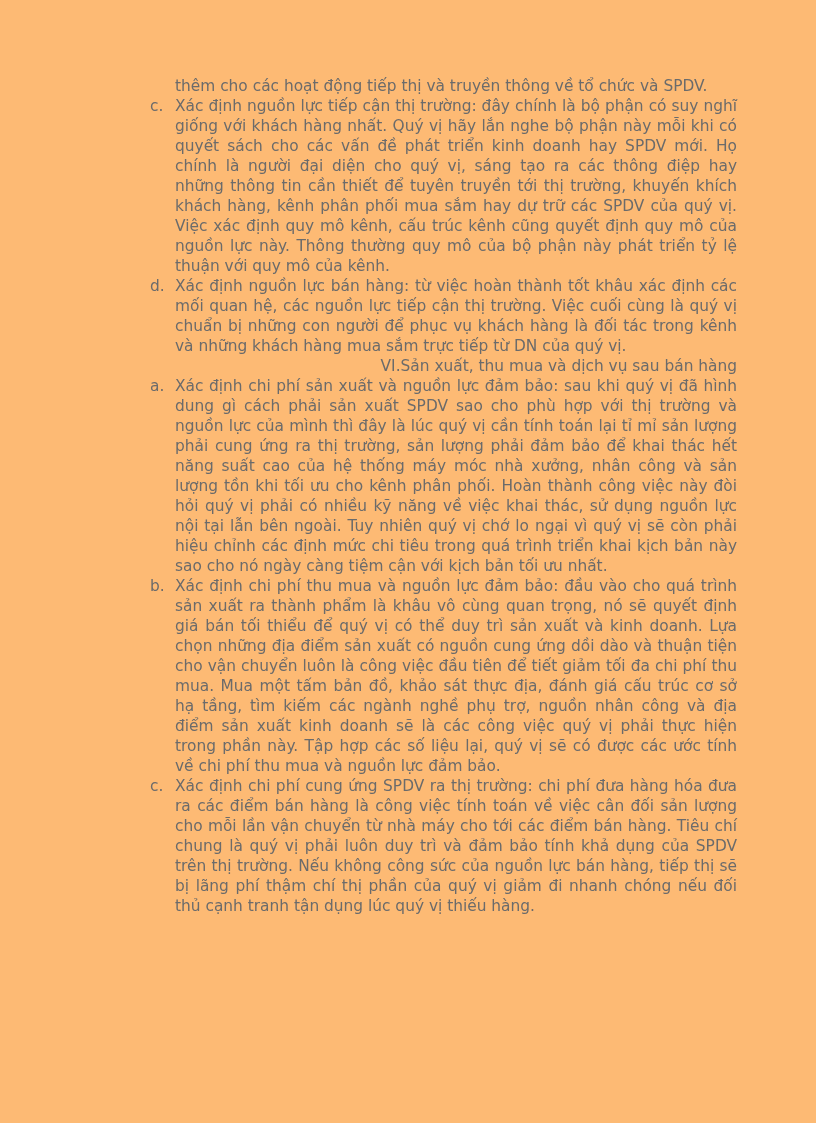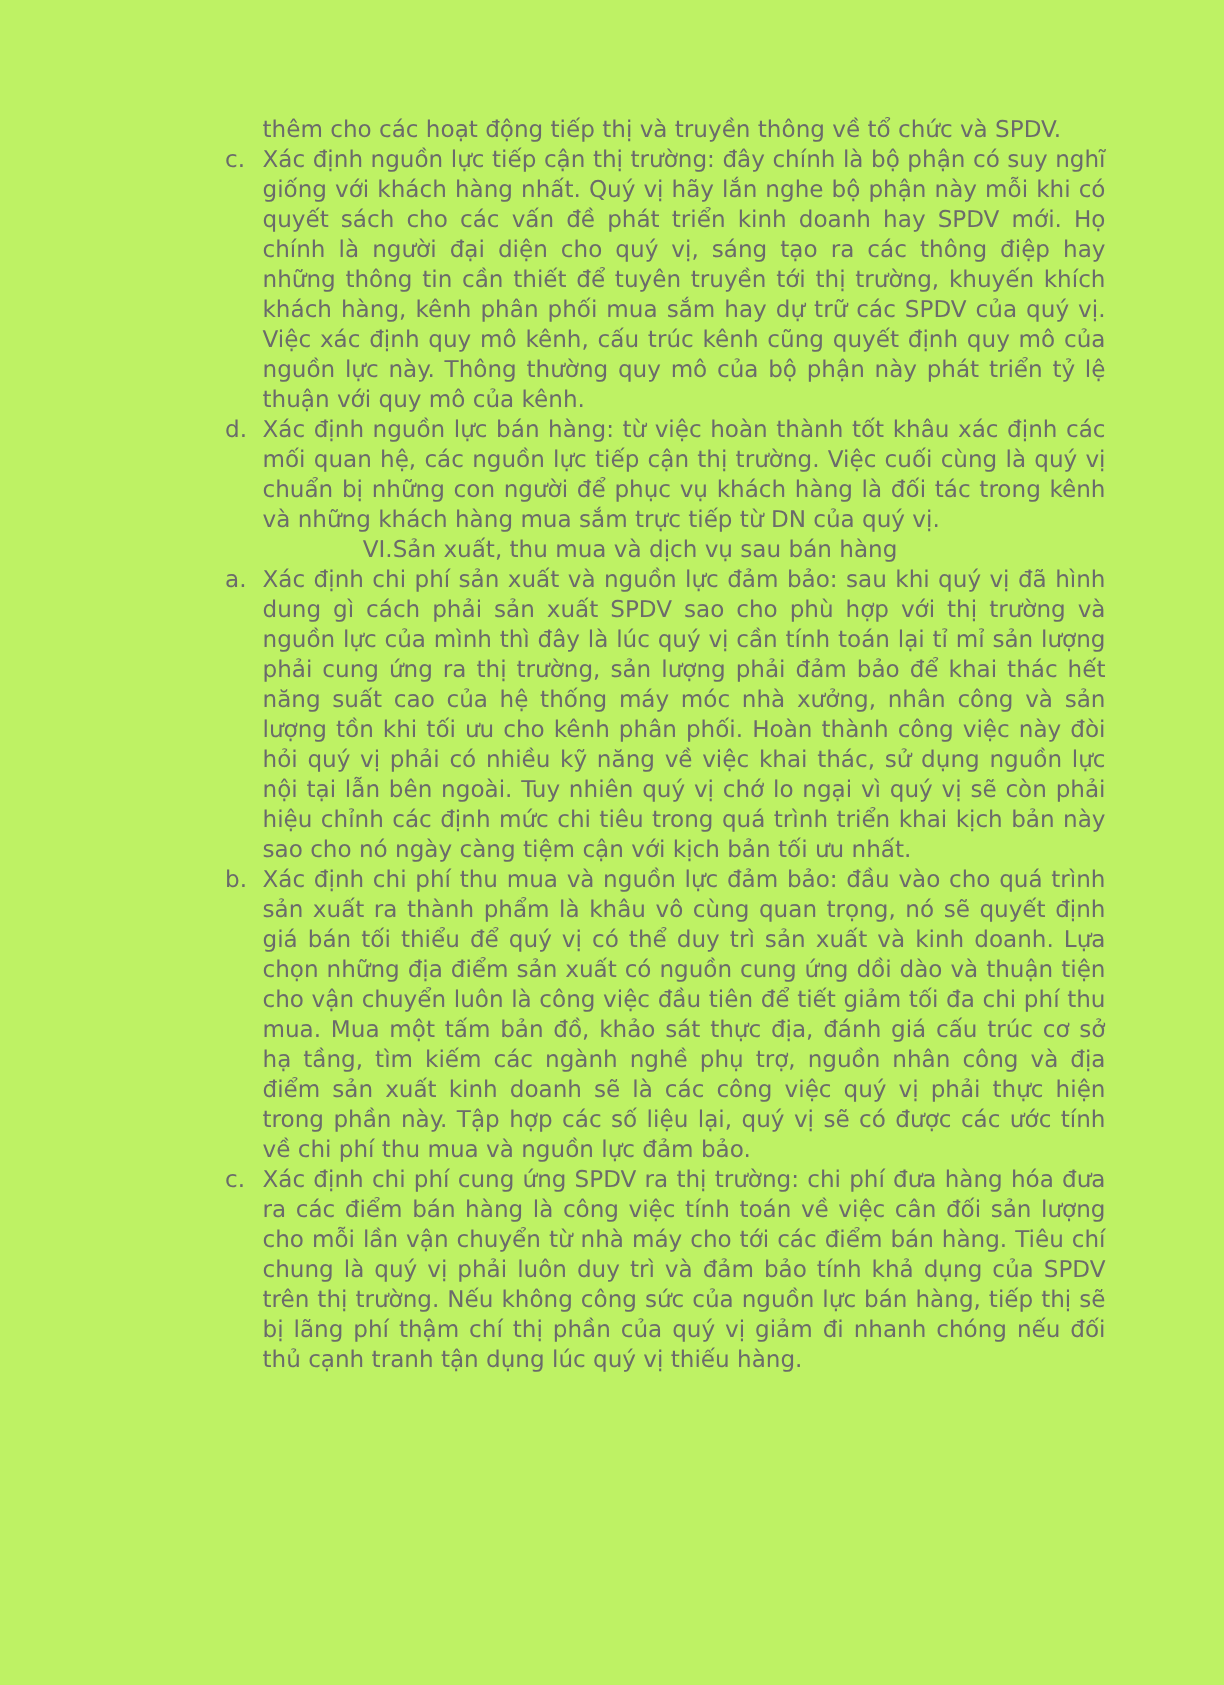--- a/index.html
+++ b/index.html
@@ -4,21 +4,21 @@
 <style>
   html, body {
     margin: 0;
     padding: 0;
     background: #ffffff;
   }
   .page {
     position: relative;
     width: 816px;
     height: 1123px;
-    background: #bef264;
+    background: #fdba74;
     overflow: hidden;
     font-family: "DejaVu Sans", "Liberation Sans", sans-serif;
     color: #6b6b6b;
   }
   .content {
     position: absolute;
     left: 103px;
     top: 76px;
     width: 634px;
     font-size: 15.4px;
@@ -33,21 +33,21 @@
     padding-left: 72px;
   }
   .marker {
     position: absolute;
     left: 47px;
     top: 0;
     white-space: nowrap;
   }
   .heading {
     margin: 0;
-    text-align: center;
+    text-align: right;
     white-space: nowrap;
   }
 </style>
 </head>
 <body>
 
 <div class="page">
   <div class="content">
 
     <p class="para hang">

